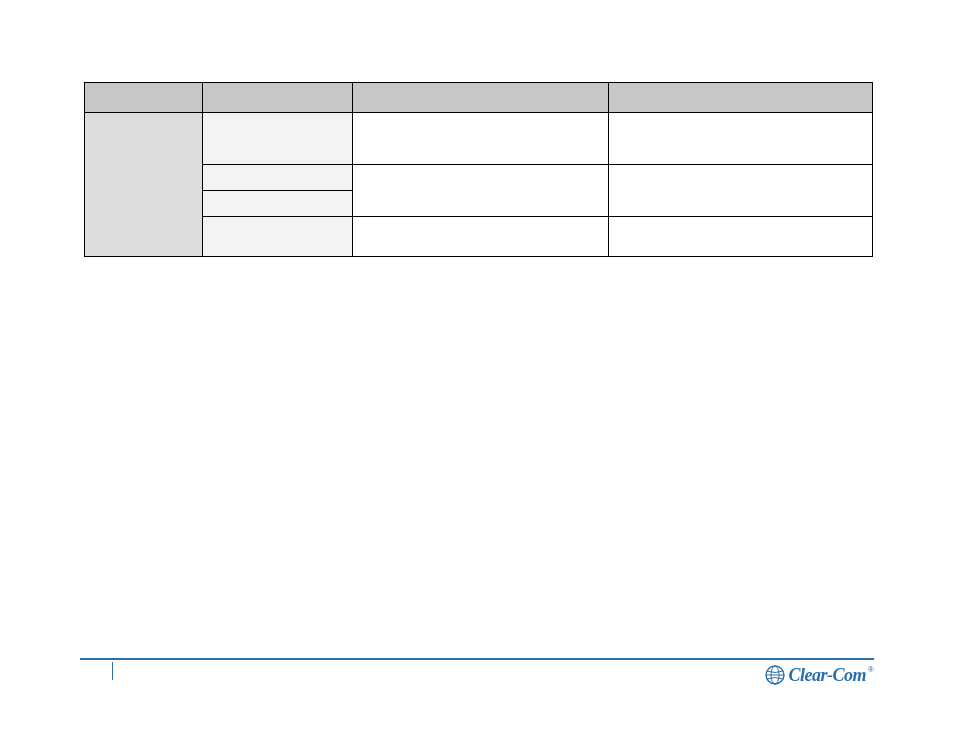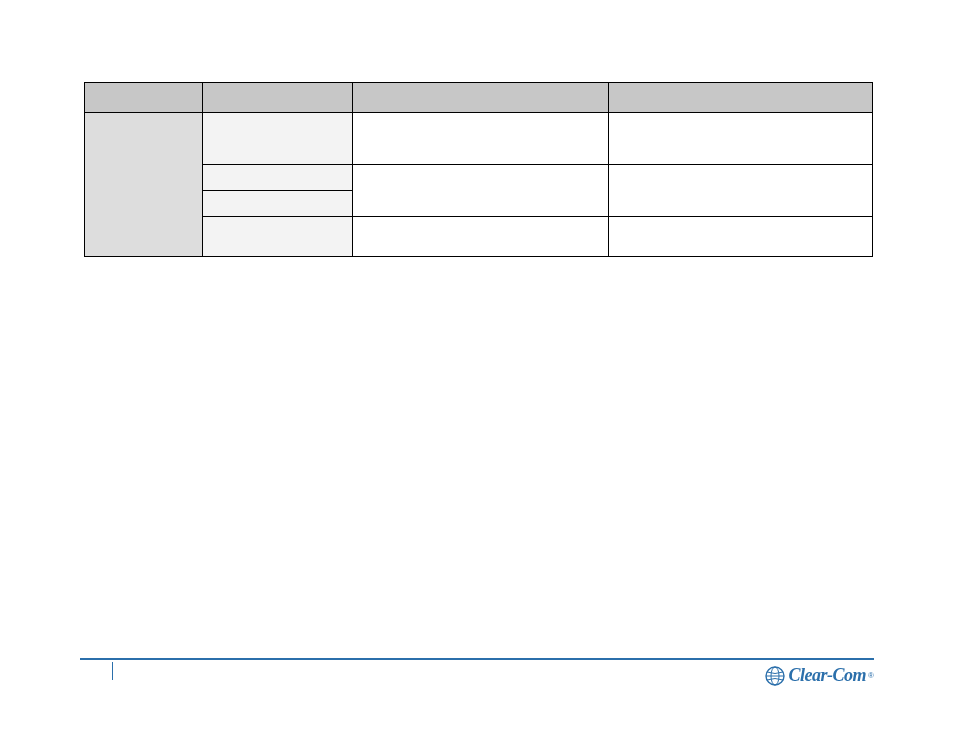--- a/index.html
+++ b/index.html
@@ -84,21 +84,21 @@
     bottom: 58px;
     font-size: 11px;
     color: #333;
   }
 
   .brand {
     position: absolute;
     right: 80px;
     bottom: 52px;
     display: flex;
-    align-items: center;
+    align-items: flex-start;
     gap: 4px;
   }
   .brand-text {
     font-family: Georgia, 'Times New Roman', serif;
     font-weight: 700;
     font-style: italic;
     font-size: 18px;
     color: #2b6fab;
     letter-spacing: -0.5px;
   }

